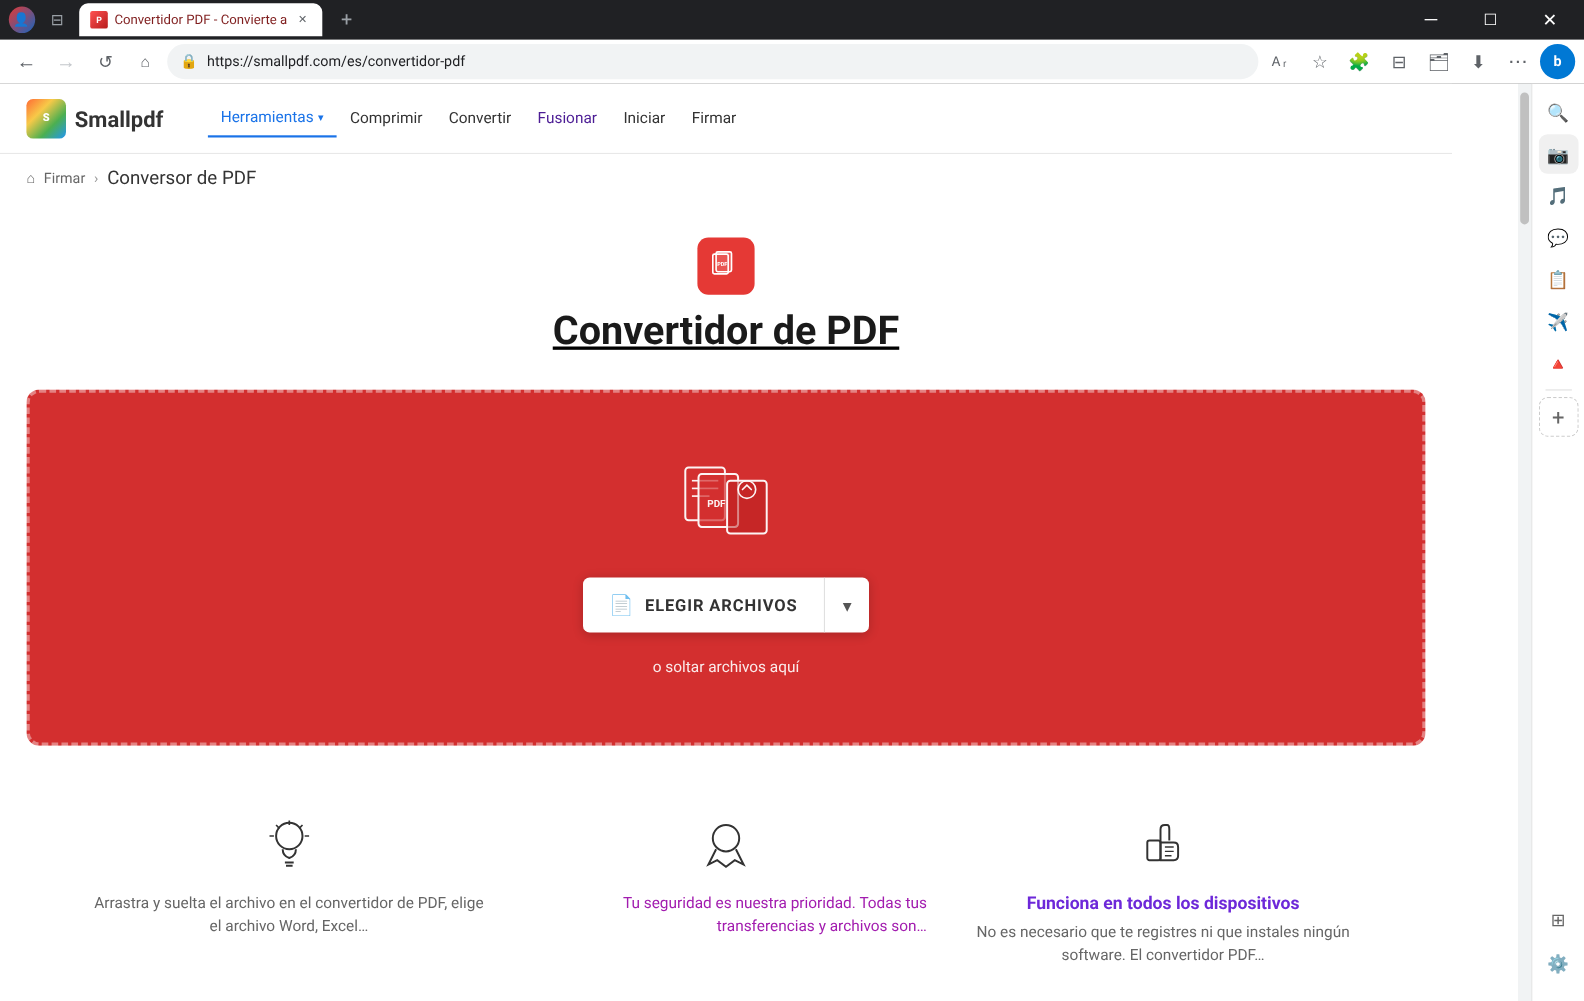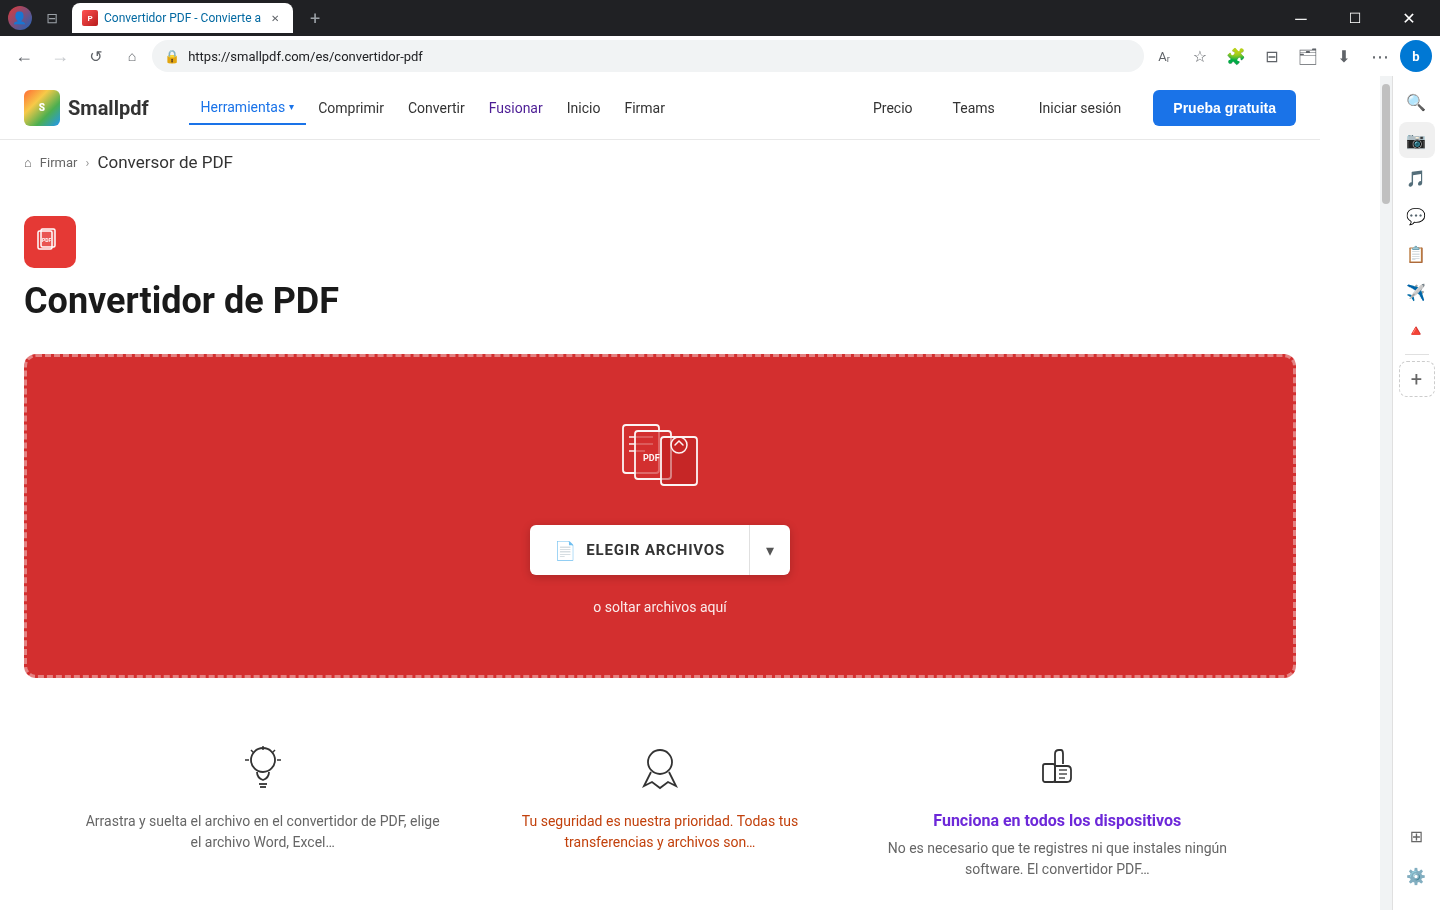--- a/index.html
+++ b/index.html
@@ -11,21 +11,21 @@
     .browser-toolbar { display: flex; align-items: center; height: 40px; padding: 0 8px; background: #ffffff; gap: 4px; }
     .page-content { flex: 1; background: #ffffff; overflow-y: auto; padding-right: 60px; }
 
     
     .site-header { background: #ffffff; border-bottom: 1px solid #e8e8e8; padding: 0 24px; height: 64px; display: flex; align-items: center; gap: 32px; position: sticky; top: 0; z-index: 50; }
 
     
     .breadcrumb { padding: 12px 24px; display: flex; align-items: center; gap: 8px; font-size: 13px; color: #666; }
 
     
-    .hero { text-align: left; padding: 32px 24px 24px; }
+    .hero { text-align: center; padding: 32px 24px 24px; text-decoration: underline; }
 
     
     .drop-zone { margin: 0 24px 24px; background: #d32f2f; border-radius: 12px; padding: 60px 24px; display: flex; flex-direction: column; align-items: center; justify-content: center; gap: 24px; border: 3px dashed rgba(255,255,255,0.4); min-height: 300px; }
 
     
     .features { display: grid; grid-template-columns: repeat(3, 1fr); gap: 32px; padding: 40px 80px 20px; }
 
     
     .browser-window { display: flex; flex-direction: column; height: 910px; width: 1440px; }
     .browser-body { display: flex; flex: 1; overflow: hidden; position: relative; }
@@ -42,21 +42,21 @@
       <div class="browser-avatar" style="width:24px;height:24px;border-radius:50%;background:linear-gradient(135deg,#e53935,#1565c0);overflow:hidden;display:flex;align-items:center;justify-content:center;flex-shrink:0;">
         <span style="font-size:12px;">👤</span>
       </div>
 
       <div style="width:24px;height:24px;display:flex;align-items:center;justify-content:center;color:#9aa0a6;font-size:14px;cursor:pointer;">⊟</div>
 
       <div style="display:flex;align-items:center;height:30px;background:#ffffff;border-radius:8px 8px 0 0;padding:0 10px;gap:6px;min-width:220px;max-width:280px;">
         <div style="width:16px;height:16px;background:linear-gradient(135deg,#ff5252,#b71c1c);border-radius:2px;display:flex;align-items:center;justify-content:center;">
           <span style="font-size:8px;color:white;font-weight:bold;">P</span>
         </div>
-        <span style="font-size:12px;color:#0369a1;flex:1;overflow:hidden;text-overflow:ellipsis;white-space:nowrap;">Convertidor PDF - Convierte a</span>
+        <span style="font-size:12px;color:#7f1d1d;flex:1;overflow:hidden;text-overflow:ellipsis;white-space:nowrap;">Convertidor PDF - Convierte a</span>
         <span style="width:16px;height:16px;border-radius:50%;display:flex;align-items:center;justify-content:center;font-size:10px;color:#5f6368;cursor:pointer;">✕</span>
       </div>
 
       <div style="width:28px;height:28px;display:flex;align-items:center;justify-content:center;color:#9aa0a6;font-size:18px;cursor:pointer;border-radius:50%;">+</div>
 
       <div style="margin-left:auto;display:flex;gap:8px;">
         <div style="width:46px;height:32px;display:flex;align-items:center;justify-content:center;color:#ffffff;font-size:16px;cursor:pointer;">─</div>
         <div style="width:46px;height:32px;display:flex;align-items:center;justify-content:center;color:#ffffff;font-size:14px;cursor:pointer;">☐</div>
         <div style="width:46px;height:32px;display:flex;align-items:center;justify-content:center;color:#ffffff;font-size:16px;cursor:pointer;">✕</div>
       </div>
@@ -66,21 +66,21 @@
       <div style="width:32px;height:32px;border-radius:50%;display:flex;align-items:center;justify-content:center;color:#5f6368;cursor:pointer;font-size:18px;">←</div>
       <div style="width:32px;height:32px;border-radius:50%;display:flex;align-items:center;justify-content:center;color:#c5c8cc;cursor:default;font-size:18px;">→</div>
       <div style="width:32px;height:32px;border-radius:50%;display:flex;align-items:center;justify-content:center;color:#5f6368;cursor:pointer;font-size:16px;">↺</div>
       <div style="width:32px;height:32px;border-radius:50%;display:flex;align-items:center;justify-content:center;color:#5f6368;cursor:pointer;font-size:14px;">⌂</div>
 
       <div style="flex:1;display:flex;align-items:center;background:#f1f3f4;border-radius:20px;height:32px;padding:0 12px;gap:8px;cursor:text;">
         <span style="color:#5f6368;font-size:13px;">🔒</span>
         <span style="font-size:13px;color:#202124;flex:1;">https://smallpdf.com/es/convertidor-pdf</span>
       </div>
 
-      <div style="width:32px;height:32px;border-radius:50%;display:flex;align-items:center;justify-content:center;color:#5f6368;font-size:13px;cursor:pointer;">Aᵣ</div>
+      <div style="width:32px;height:32px;border-radius:50%;display:flex;align-items:center;justify-content:center;color:#5f6368;font-size:13px;cursor:pointer;font-family:Liberation Mono, monospace;">Aᵣ</div>
       <div style="width:32px;height:32px;border-radius:50%;display:flex;align-items:center;justify-content:center;color:#5f6368;font-size:16px;cursor:pointer;">☆</div>
       <div style="width:32px;height:32px;border-radius:50%;display:flex;align-items:center;justify-content:center;color:#5f6368;font-size:16px;cursor:pointer;">🧩</div>
       <div style="width:32px;height:32px;border-radius:50%;display:flex;align-items:center;justify-content:center;color:#5f6368;font-size:16px;cursor:pointer;">⊟</div>
       <div style="width:32px;height:32px;border-radius:50%;display:flex;align-items:center;justify-content:center;color:#5f6368;font-size:16px;cursor:pointer;">🗂</div>
       <div style="width:32px;height:32px;border-radius:50%;display:flex;align-items:center;justify-content:center;color:#5f6368;font-size:16px;cursor:pointer;">⬇</div>
       <div style="width:32px;height:32px;border-radius:50%;display:flex;align-items:center;justify-content:center;color:#5f6368;font-size:18px;cursor:pointer;">⋯</div>
 
       <div style="width:32px;height:32px;border-radius:50%;background:#0078d4;display:flex;align-items:center;justify-content:center;cursor:pointer;color:white;font-weight:bold;font-size:13px;">b</div>
     </div>
   </div>
@@ -99,30 +99,24 @@
         </div>
 
         <nav style="display:flex;align-items:center;gap:0;margin-left:8px;">
           <div style="padding:8px 12px;color:#1a73e8;font-size:14px;border-bottom:2px solid #1a73e8;cursor:pointer;display:flex;align-items:center;gap:4px;white-space:nowrap;">
             <span>Herramientas</span>
             <span style="font-size:10px;">▾</span>
           </div>
           <div style="padding:8px 12px;color:#333;font-size:14px;cursor:pointer;white-space:nowrap;">Comprimir</div>
           <div style="padding:8px 12px;color:#333;font-size:14px;cursor:pointer;white-space:nowrap;">Convertir</div>
           <div style="padding:8px 12px;color:#4c1d95;font-size:14px;cursor:pointer;white-space:nowrap;">Fusionar</div>
-          <div style="padding:8px 12px;color:#333;font-size:14px;cursor:pointer;white-space:nowrap;">Inicio</div>
+          <div style="padding:8px 12px;color:#333;font-size:14px;cursor:pointer;white-space:nowrap;">Iniciar</div>
           <div style="padding:8px 12px;color:#333;font-size:14px;cursor:pointer;white-space:nowrap;">Firmar</div>
         </nav>
 
-        <div style="margin-left:auto;display:flex;align-items:center;gap:16px;">
-          <div style="padding:8px 12px;color:#333;font-size:14px;cursor:pointer;white-space:nowrap;">Precio</div>
-          <div style="padding:8px 12px;color:#333;font-size:14px;cursor:pointer;white-space:nowrap;">Teams</div>
-          <div style="padding:8px 16px;color:#333;font-size:14px;cursor:pointer;border-radius:4px;white-space:nowrap;">Iniciar sesión</div>
-          <button style="padding:10px 20px;background:#1a73e8;color:white;border-radius:6px;font-size:14px;font-weight:600;cursor:pointer;border:none;white-space:nowrap;">Prueba gratuita</button>
-        </div>
       </div>
 
       <div class="breadcrumb">
         <span style="font-size:13px;">⌂</span>
         <a style="color:#666;text-decoration:none;font-size:13px;">Firmar</a>
         <span style="color:#999;font-size:13px;">›</span>
         <span style="color:#333;font-size:17px;">Conversor de PDF</span>
       </div>
 
       <div class="hero">
@@ -186,21 +180,21 @@
           <p style="font-size:14px;color:#666;line-height:1.5;">Arrastra y suelta el archivo en el convertidor de PDF, elige el archivo Word, Excel…</p>
         </div>
 
         <div style="text-align:center;">
           <div style="font-size:36px;margin-bottom:12px;">
             <svg width="44" height="48" viewBox="0 0 44 48" fill="none">
               <circle cx="22" cy="20" r="12" stroke="#333" stroke-width="1.8"></circle>
               <path d="M13 30 L6 44 L14 40 L22 46 L30 40 L38 44 L31 30" stroke="#333" stroke-width="1.8" fill="none"></path>
             </svg>
           </div>
-          <p style="font-size:14px;color:#c2410c;line-height:1.5;">Tu seguridad es nuestra prioridad. Todas tus transferencias y archivos son…</p>
+          <p style="font-size:14px;color:#a21caf;line-height:1.5;text-align:right;">Tu seguridad es nuestra prioridad. Todas tus transferencias y archivos son…</p>
         </div>
 
         <div style="text-align:center;">
           <div style="font-size:36px;margin-bottom:12px;">
             <svg width="44" height="48" viewBox="0 0 44 48" fill="none">
               <path d="M20 24 L20 12 Q20 8 24 8 L26 8 Q28 8 28 12 L28 22" stroke="#333" stroke-width="1.8" fill="none"></path>
               <rect x="8" y="22" width="12" height="18" rx="2" stroke="#333" stroke-width="1.8"></rect>
               <path d="M20 24 L32 24 Q36 24 36 28 L36 36 Q36 40 32 40 L20 40 Z" stroke="#333" stroke-width="1.8" fill="none"></path>
               <line x1="24" y1="28" x2="32" y2="28" stroke="#333" stroke-width="1.3"></line>
               <line x1="24" y1="32" x2="32" y2="32" stroke="#333" stroke-width="1.3"></line>

